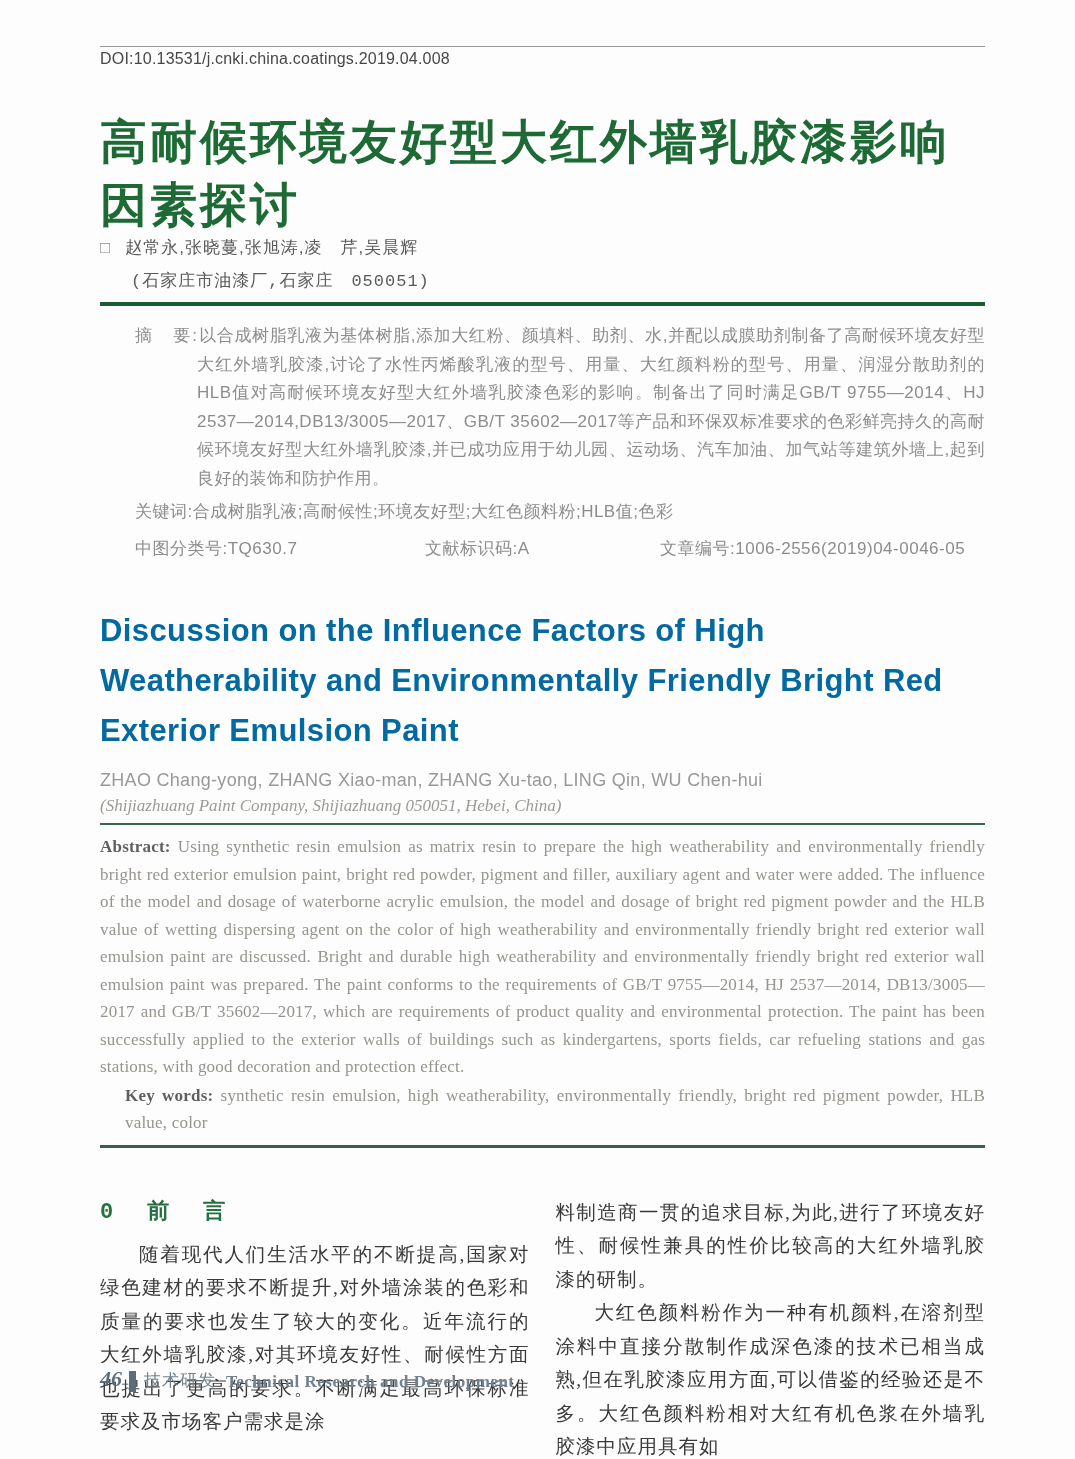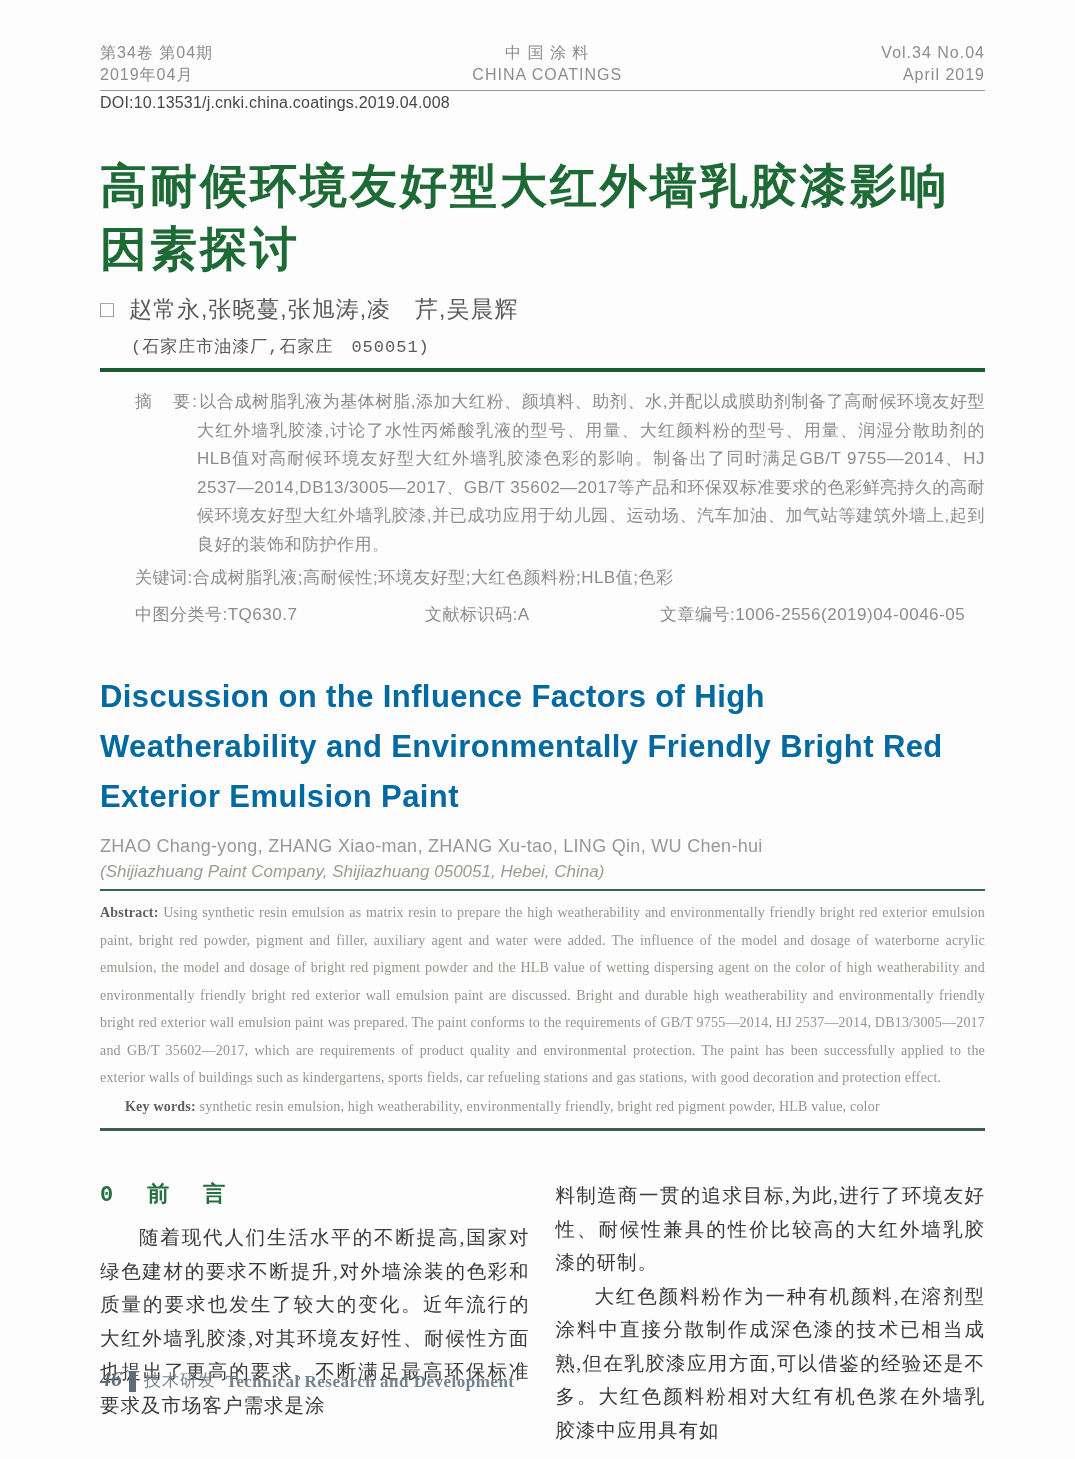--- a/index.html
+++ b/index.html
@@ -20,21 +20,21 @@
   .hdr-center{text-align:center;}
   .hdr-right{text-align:right;}
   .hdr-rule{border-bottom:1px solid #9a9a9a;margin-top:4px;}
   .doi{margin-top:3px;font-size:16px;color:#474747;letter-spacing:0.2px;}
   
   .cn-title{
     margin:42px 0 0 0;
     font-size:47px;line-height:63px;font-weight:900;
     color:#1d6a35;letter-spacing:3px;
   }
-  .authors{margin-top:14px;font-size:23px;color:#5a5a5a;letter-spacing:1px;}
+  .authors{font-size:17px;color:#5a5a5a;letter-spacing:1px;}
   .authors .marker{color:#8d8d8d;margin-right:14px;}
   .affil{margin-top:10px;font-size:17px;color:#5a5a5a;letter-spacing:1px;padding-left:31px;font-family:Liberation Mono, monospace;}
   .rule-thick{margin-top:10px;height:4px;background:#1c5c33;}
   
   .cn-abstract{
     margin:16px 0 0 35px;
     padding-left:62px;text-indent:-62px;
     font-size:17px;line-height:28.5px;
     color:#8c8c8c;text-align:justify;letter-spacing:0.5px;
   }
@@ -47,25 +47,25 @@
   .clc-row span:nth-child(2){width:235px;}
   .clc-row span:nth-child(3){flex:1;}
   
   .en-title{
     margin:46px 0 8px 0;
     font-size:31px;line-height:50px;font-weight:800;
     color:#0369a1;letter-spacing:0.4px;
   }
   .en-authors{margin-top:14px;font-size:18px;color:#989898;letter-spacing:0.3px;}
   .en-affil{margin-top:5px;font-size:17px;color:#9b9b95;font-style:italic;
-    font-family:Liberation Sans, sans-serif;}
+    font-family:Liberation Serif, serif;}
   .rule-thin{margin-top:7px;height:2px;background:#35684f;}
   .en-abstract{
     margin:8px 0 0 0;
-    font-size:14px;line-height:27.5px;
+    font-size:17px;line-height:27.5px;
     color:#97948e;text-align:justify;
     font-family:"Liberation Serif",serif;letter-spacing:0.2px;
   }
   .en-abstract .en-label{font-weight:bold;color:#5f5f5f;}
   .en-abstract.kw{margin-top:1px;margin-left:25px;}
   .rule-thin2{margin-top:8px;height:3px;background:#3c5f4d;}
   
   .body-cols{display:flex;gap:26px;margin-top:48px;}
   .col{width:430px;}
   .sec-h{
@@ -84,34 +84,20 @@
   .pg-bar{display:inline-block;width:7px;height:21px;background:#5d6c79;margin:0 8px 0 7px;}
   .pg-cn{font-size:17px;letter-spacing:1px;margin-right:10px;}
   .pg-en{font-family:"Liberation Serif",serif;font-weight:bold;font-size:17px;letter-spacing:0.5px;}
 </style>
 </head>
 <body>
 
 <div class="page">
 
   <header>
-    <div class="hdr-row">
-      <div class="hdr-left">
-        <div>第34卷 第04期</div>
-        <div>2019年04月</div>
-      </div>
-      <div class="hdr-center">
-        <div>中 国 涂 料</div>
-        <div>CHINA COATINGS</div>
-      </div>
-      <div class="hdr-right">
-        <div>Vol.34  No.04</div>
-        <div>April  2019</div>
-      </div>
-    </div>
     <div class="hdr-rule"></div>
     <div class="doi">DOI:10.13531/j.cnki.china.coatings.2019.04.008</div>
   </header>
 
   <h1 class="cn-title"><span>高耐候环境友好型大红外墙乳胶漆影响</span><br><span>因素探讨</span></h1>
 
   <div class="authors">
     <span class="marker">□</span><span>赵常永,张晓蔓,张旭涛,凌　芹,吴晨辉</span>
   </div>
   <div class="affil">(石家庄市油漆厂,石家庄　050051)</div>

